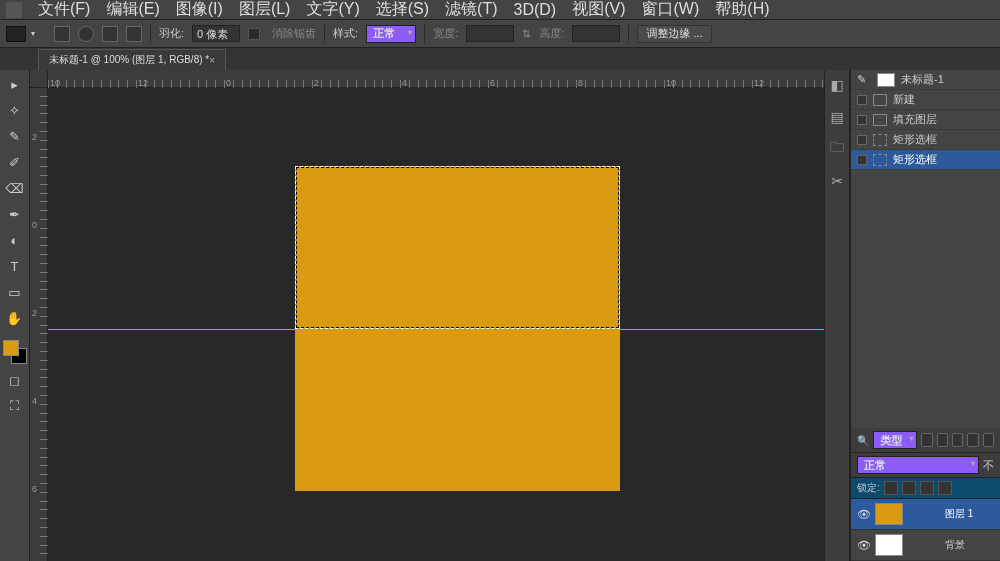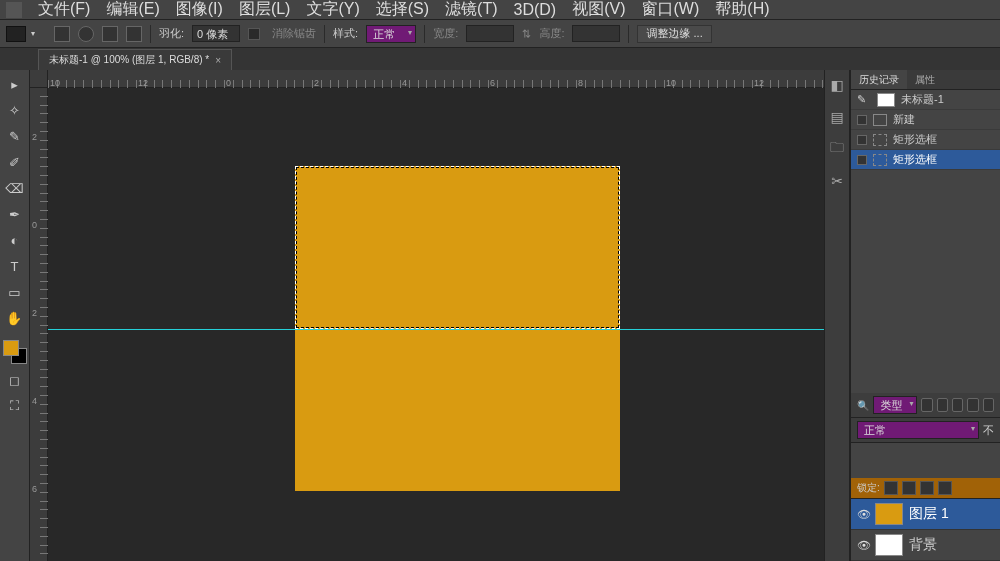--- a/index.html
+++ b/index.html
@@ -15,29 +15,29 @@
 .optbar .swatch { width:20px; height:16px; background:#222; border:1px solid #111; position:relative; }
 .optbar .swatch::after { content:"▾"; position:absolute; right:-10px; top:2px; font-size:8px; color:#ccc;}
 .toolico { width:16px; height:16px; border:1px solid #666; background:#333; }
 .toolico.s1 { }
 .toolico.s2 { border-radius:50%; }
 .toolico.s3 { }
 .toolico.s4 { }
 .optlabel { color:#ccc;text-align:center; }
 .numbox { background:#333; color:#ddd; border:1px solid #222; padding:1px 4px; width:48px; height:17px; font-size:11px; }
 .chk { width:12px; height:12px; background:#2a2a2a; border:1px solid #555; display:inline-block; vertical-align:middle; margin-right:4px;}
-.dropdown { background:#701a75; border:1px solid #222; padding:1px 14px 1px 6px; height:18px; color:#ddd; position:relative; min-width:50px; display:inline-flex; align-items:flex-start;}
+.dropdown { background:#8b5cf6; border:1px solid #222; padding:1px 14px 1px 6px; height:18px; color:#ddd; position:relative; min-width:50px; display:inline-flex; align-items:center;font-weight:bold;}
 .dropdown::after{content:"▾"; position:absolute; right:3px; top:2px; font-size:8px; color:#aaa;}
 .sep { width:1px; height:18px; background:#2a2a2a; }
 .dimlbl{color:#888;}
 .btn { background:#4a4a4a; border:1px solid #333; padding:2px 8px; height:18px; color:#ddd; font-size:11px; display:inline-flex; align-items:center;}
 
 
 .doctab-row{height:22px; background:#343434; display:flex; align-items:flex-end; padding-left:38px;}
-.doctab{background:#3a3a3a; padding:3px 10px; border-top:1px solid #555; border-left:1px solid #555; border-right:1px solid #555; font-size:10px; color:#ddd; display:flex; align-items:center; gap:6px;}
+.doctab{background:#3a3a3a; padding:3px 10px; border-top:1px solid #555; border-left:1px solid #555; border-right:1px solid #555; font-size:10px; color:#ddd; display:flex; align-items:center; }
 .doctab .x{color:#aaa; font-size:10px;}
 
 
 .workarea{position:absolute; left:0; top:70px; right:0; bottom:0; display:flex;}
 .toolcol{width:30px; background:#444; border-right:1px solid #222; display:flex; flex-direction:column; align-items:center; padding-top:4px; gap:6px;}
 .toolcol .t{width:20px; height:20px; display:flex; align-items:center; justify-content:center; color:#ccc; font-size:13px; cursor:pointer;}
 .colorswitch{margin-top:6px; position:relative; width:24px; height:24px;}
 .colorswitch .fg{position:absolute; left:0; top:0; width:16px; height:16px; background:#d99b11; border:1px solid #888;}
 .colorswitch .bg{position:absolute; right:0; bottom:0; width:16px; height:16px; background:#000; border:1px solid #888;}
 
@@ -77,29 +77,29 @@
 .hist-item .hic.dashed{border-style:dashed;}
 .hist-item .step{width:10px; height:10px; border:1px solid #666; background:#333;}
 
 .spacer{flex:1;}
 
 .layerpanel{}
 .layerpanel .filter{display:flex; align-items:center; gap:4px; padding:3px 6px; background:#3d3d3d; border-bottom:1px solid #222;}
 .filter .dd{flex:0 0 auto;}
 .filter .fic{width:14px; height:14px; border:1px solid #666; border-radius:2px; background:#333;}
 .blendrow{display:flex; align-items:center; padding:3px 6px; background:#3d3d3d; border-bottom:1px solid #222; gap:4px;}
-.lockrow{display:flex; align-items:center; padding:3px 6px; background:#a16207; border-bottom:1px solid #222; gap:4px; font-size:10px; color:#ccc;margin-top:35px;}
+.lockrow{display:flex; align-items:center; padding:3px 6px; background:#0c4a6e; border-bottom:1px solid #222; gap:4px; font-size:10px; color:#ccc;}
 .lockrow .lic{width:14px; height:14px; border:1px solid #555; background:#333;}
 .layer{display:flex; align-items:center; padding:4px 6px; gap:6px; border-bottom:1px solid #333;}
 .layer.sel{background:#2d5a9a; color:#fff;}
 .layer .eye{width:12px; color:#ddd; font-size:11px;}
 .layer .lth{width:28px; height:22px; border:1px solid #888;}
 .layer .lth.orange{background:#d99b11;}
 .layer .lth.white{background:#fff;}
-.layer .lname{font-size:14px;}
+.layer .lname{font-size:10px;margin-left:36px;}
 </style>
 </head>
 <body>
 
 <div class="menubar">
   <div class="logo"></div>
   <span>文件(F)</span>
   <span>编辑(E)</span>
   <span>图像(I)</span>
   <span>图层(L)</span>
@@ -282,34 +282,35 @@
 
 <div class="rightstrip">
   <div class="ico">◧</div>
   <div class="ico">▤</div>
   <div class="ico">🗀</div>
   <div class="ico">✂</div>
 </div>
 
 <div class="rightcol" style="position:absolute; right:0; top:70px; bottom:0;">
   <div class="history">
-    <div class="paneltabs">
-      <span class="on">历史记录</span>
-      <span>属性</span>
-    </div>
     <div class="hist-item">
       <span style="width:14px">✎</span>
       <div class="thumb"></div>
       <span>未标题-1</span>
     </div>
     <div id="histlist">
         <div class="hist-item">
           <div class="step"></div>
           <div class="hic"></div>
           <span>新建</span>
+        </div>
+        <div class="hist-item">
+          <div class="step"></div>
+          <div class="hic"></div>
+          <span>填充图层</span>
         </div>
         <div class="hist-item">
           <div class="step"></div>
           <div class="hic dashed"></div>
           <span>矩形选框</span>
         </div>
         <div class="hist-item sel">
           <div class="step"></div>
           <div class="hic dashed"></div>
           <span>矩形选框</span>

